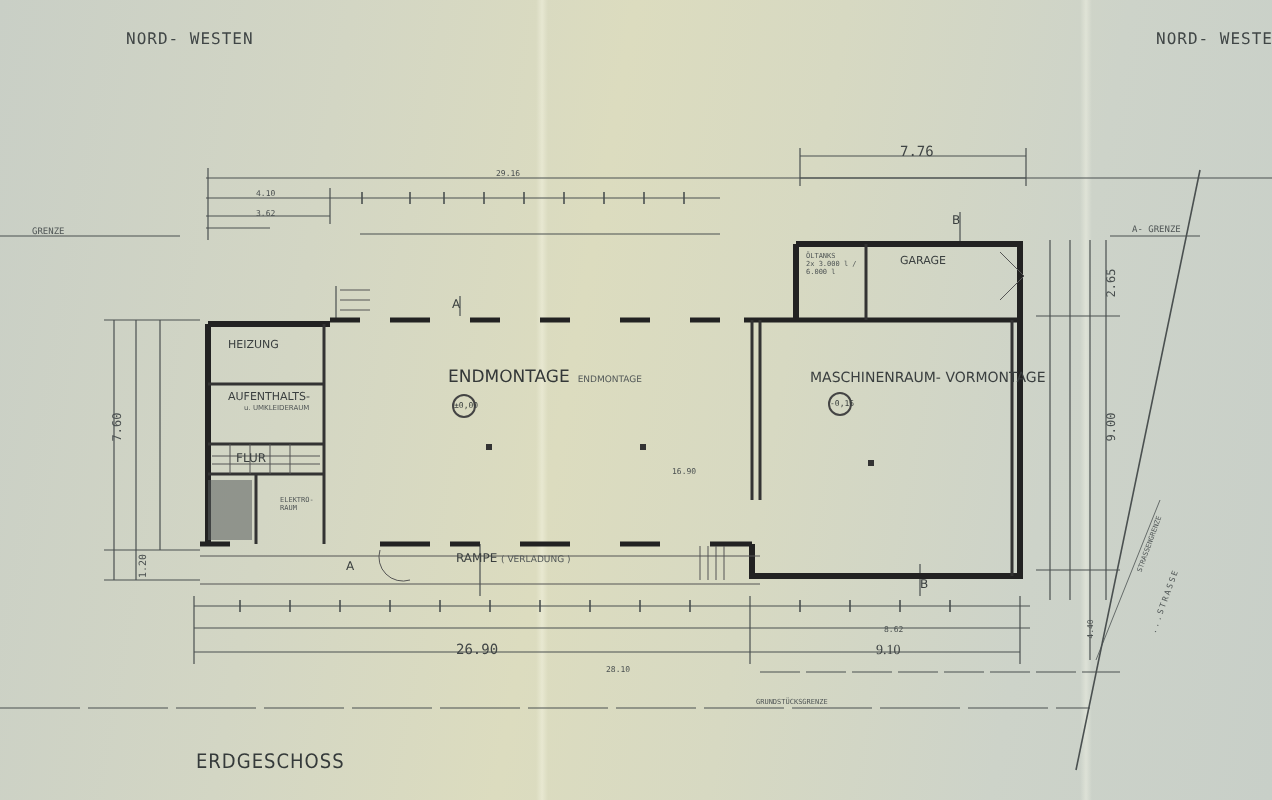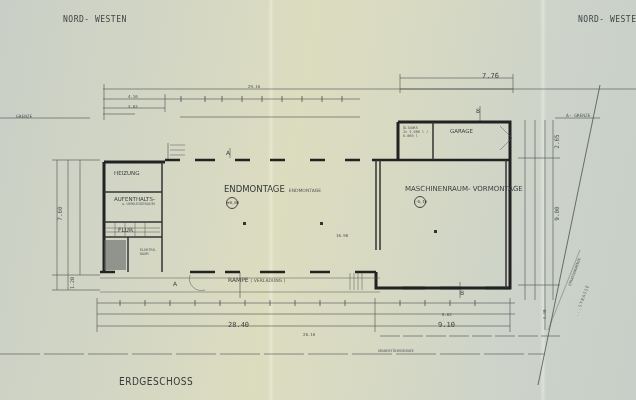--- a/index.html
+++ b/index.html
@@ -174,21 +174,21 @@
   </g>
 </svg>
 
 <div class="lbl compass" style="left:63px;top:15px;">NORD- WESTEN</div>
 <div class="lbl compass" style="left:578px;top:15px;">NORD- WESTEN</div>
 
 <div class="lbl small" style="left:16px;top:114px;">GRENZE</div>
 <div class="lbl small" style="left:566px;top:113px;">A- GRENZE</div>
 
 <div class="lbl dim" style="left:248px;top:84px;">29.16</div>
-<div class="lbl dimbig" style="left:450px;top:72px;margin-left:32px;">7.76</div>
+<div class="lbl dimbig" style="left:450px;top:72px;">7.76</div>
 <div class="lbl dim" style="left:128px;top:94px;">4.10</div>
 <div class="lbl dim" style="left:128px;top:104px;">3.62</div>
 
 <div class="lbl room-lg" style="left:224px;top:184px;">
   <span>ENDMONTAGE</span><span class="small" style="margin-left:4px;">ENDMONTAGE</span>
 </div>
 <div class="circ" style="left:226px;top:197px;">±0,00</div>
 
 <div class="lbl room" style="left:405px;top:185px;">
   <span>MASCHINENRAUM</span>- <span>VORMONTAGE</span>
@@ -220,22 +220,22 @@
 <div class="lbl room" style="left:476px;top:107px;font-size:6px;">B</div>
 <div class="lbl room" style="left:460px;top:289px;font-size:6px;">B</div>
 
 <div class="lbl dim" style="left:336px;top:233px;">16.90</div>
 <div class="lbl dim" style="left:52px;top:210px;font-size:6px;transform:rotate(-90deg);">7.60</div>
 <div class="lbl dim" style="left:66px;top:280px;font-size:5px;transform:rotate(-90deg);">1.20</div>
 <div class="lbl dim" style="left:549px;top:210px;font-size:6px;transform:rotate(-90deg);">9.00</div>
 <div class="lbl dim" style="left:549px;top:138px;font-size:6px;transform:rotate(-90deg);">2.65</div>
 <div class="lbl dim" style="left:540px;top:312px;font-size:4px;transform:rotate(-90deg);">4.40</div>
 
-<div class="lbl dimbig" style="left:228px;top:321px;">28.40</div>
-<div class="lbl dimbig" style="left:438px;top:321px;">9.10</div>
+<div class="lbl dimbig" style="left:228px;top:321px;">26.90</div>
+<div class="lbl dimbig" style="left:438px;top:321px;font-family:Liberation Serif, serif;">9.10</div>
 <div class="lbl dim" style="left:303px;top:332px;">28.10</div>
 <div class="lbl dim" style="left:442px;top:312px;">8.62</div>
 
 <div class="lbl small" style="left:378px;top:349px;font-size:3.5px;">GRUNDSTÜCKSGRENZE</div>
 <div class="lbl small" style="left:560px;top:270px;font-size:3.5px;transform:rotate(-70deg);">STRASSENGRENZE</div>
 <div class="lbl small" style="left:565px;top:298px;font-size:4px;transform:rotate(-70deg);letter-spacing:1px;">...STRASSE</div>
 
-<div class="lbl title" style="left:98px;top:376px;margin-left:21px;">ERDGESCHOSS</div>
+<div class="lbl title" style="left:98px;top:376px;">ERDGESCHOSS</div>
 
 </body></html>

